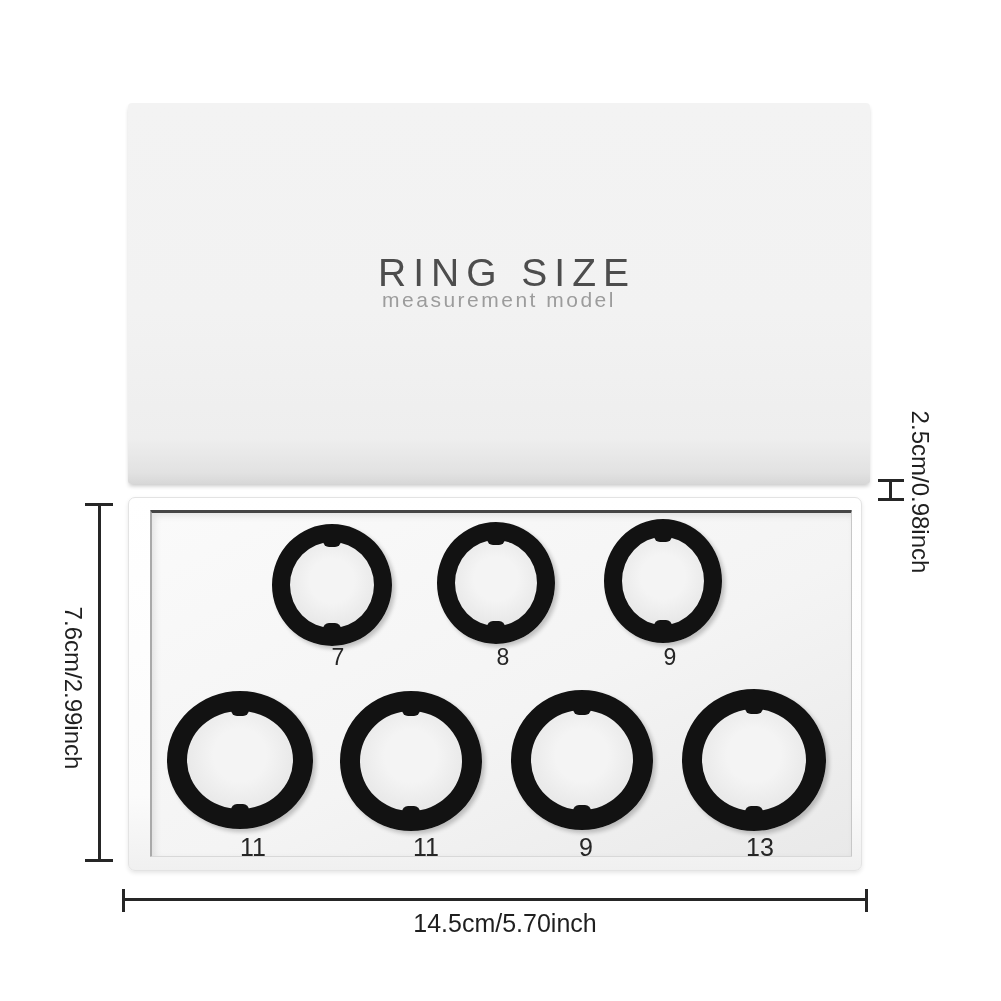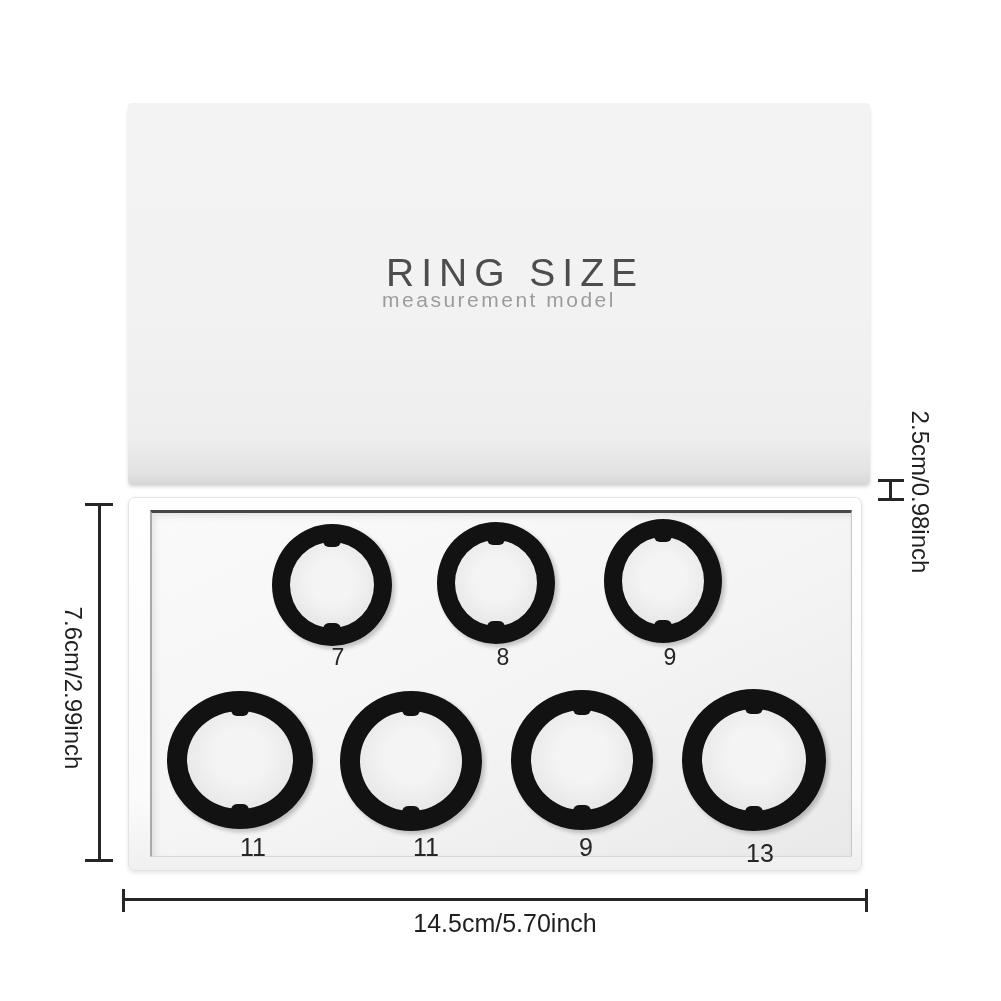--- a/index.html
+++ b/index.html
@@ -16,21 +16,21 @@
   .lid {
     position: absolute;
     left: 128px; top: 103px;
     width: 742px; height: 381px;
     background: linear-gradient(180deg, #f3f3f3 0%, #f2f2f2 55%, #eeeeee 88%, #e2e2e2 97%, #d7d7d7 100%);
     border-radius: 4px 4px 3px 3px;
     box-shadow: 0 3px 4px -1px rgba(0,0,0,0.22);
   }
   .lid-title {
     position: absolute;
-    left: 16px; top: 150px;
+    left: 8px; top: 150px;
     width: 100%;
     text-align: center;
     font-size: 39px;
     font-weight: 500;
     letter-spacing: 7px;
     color: #4d4d4d;
     line-height: 1;
   }
   .lid-subtitle {
     position: absolute;
@@ -108,21 +108,21 @@
   .r11 { left: 211px; top: 193px; width: 142px; height: 140px; }
   .r12 { left: 382px; top: 192px; width: 142px; height: 140px; }
   .r13 { left: 553px; top: 191px; width: 144px; height: 142px; }
   
   .l7  { left: 179px; top: 148px; }
   .l8  { left: 344px; top: 148px; }
   .l9  { left: 511px; top: 148px; }
   .l10 { left: 94px;  top: 337px; }
   .l11 { left: 267px; top: 337px; }
   .l12 { left: 427px; top: 337px; }
-  .l13 { left: 601px; top: 337px; margin-top: 6px; }
+  .l13 { left: 601px; top: 337px; }
 
   
   .dim-line, .dim-cap { position: absolute; background: #262626; }
   .dim-label {
     position: absolute;
     color: #1f1f1f;
     font-size: 24px;
     line-height: 26px;
     text-align: center;
     white-space: nowrap;

